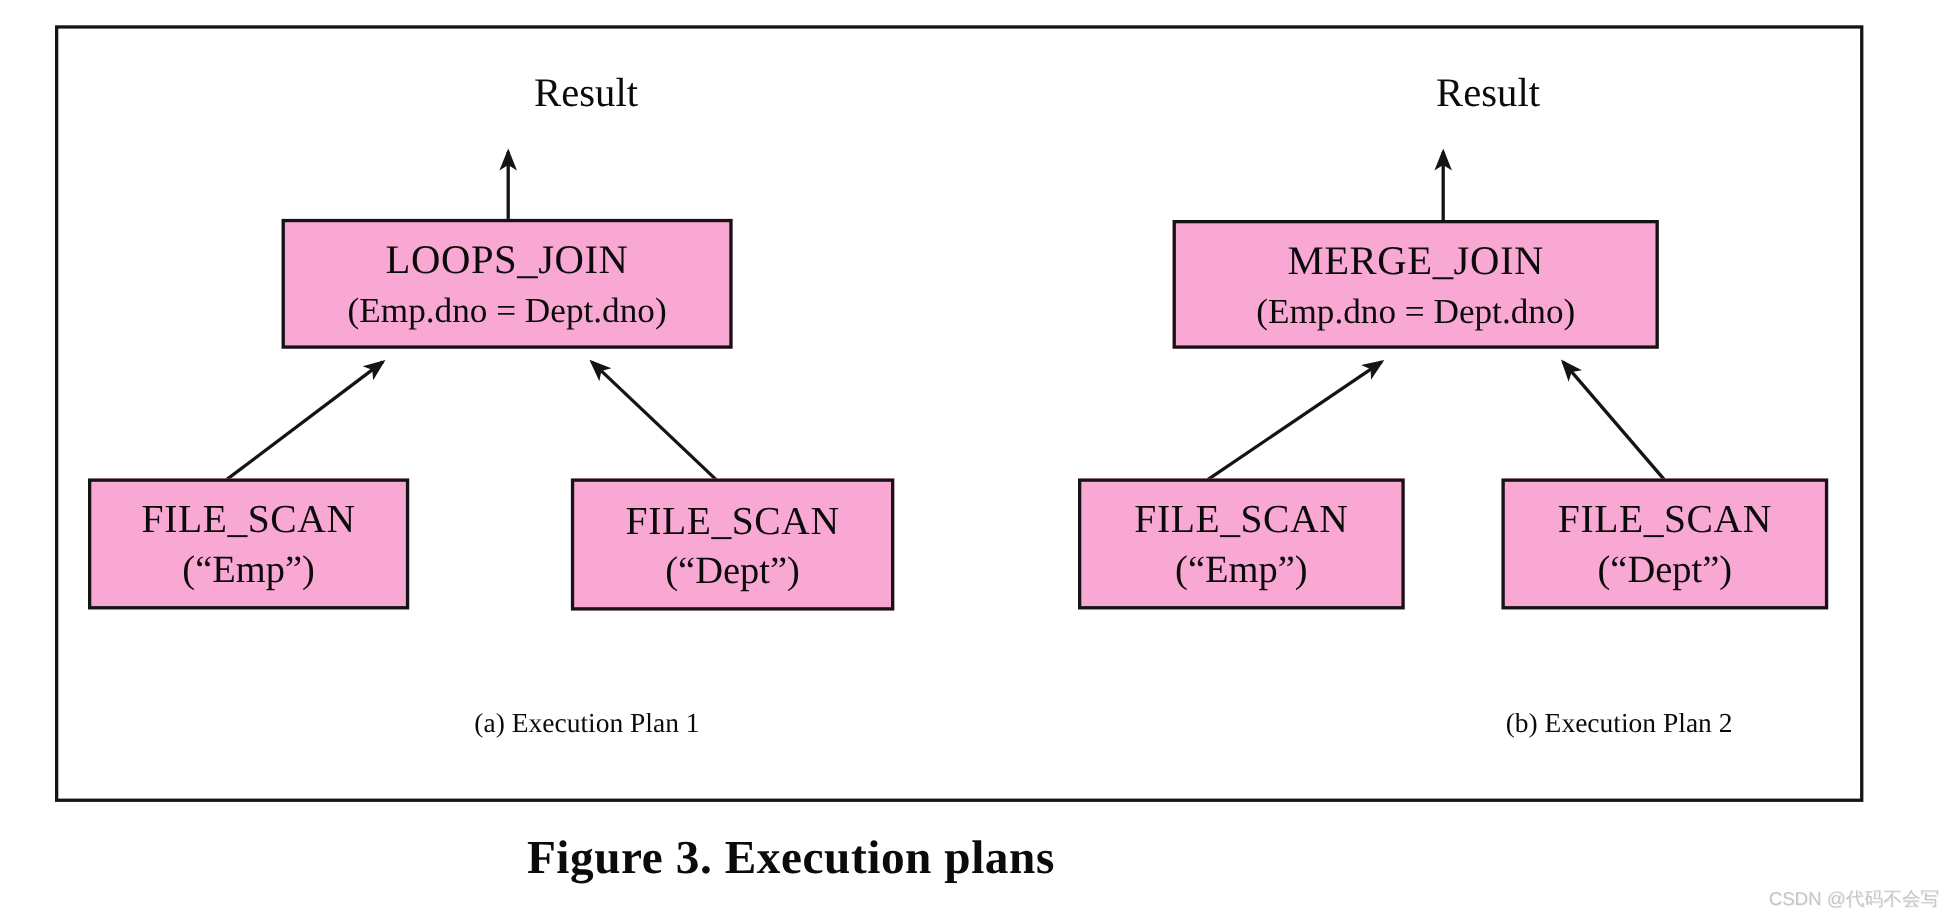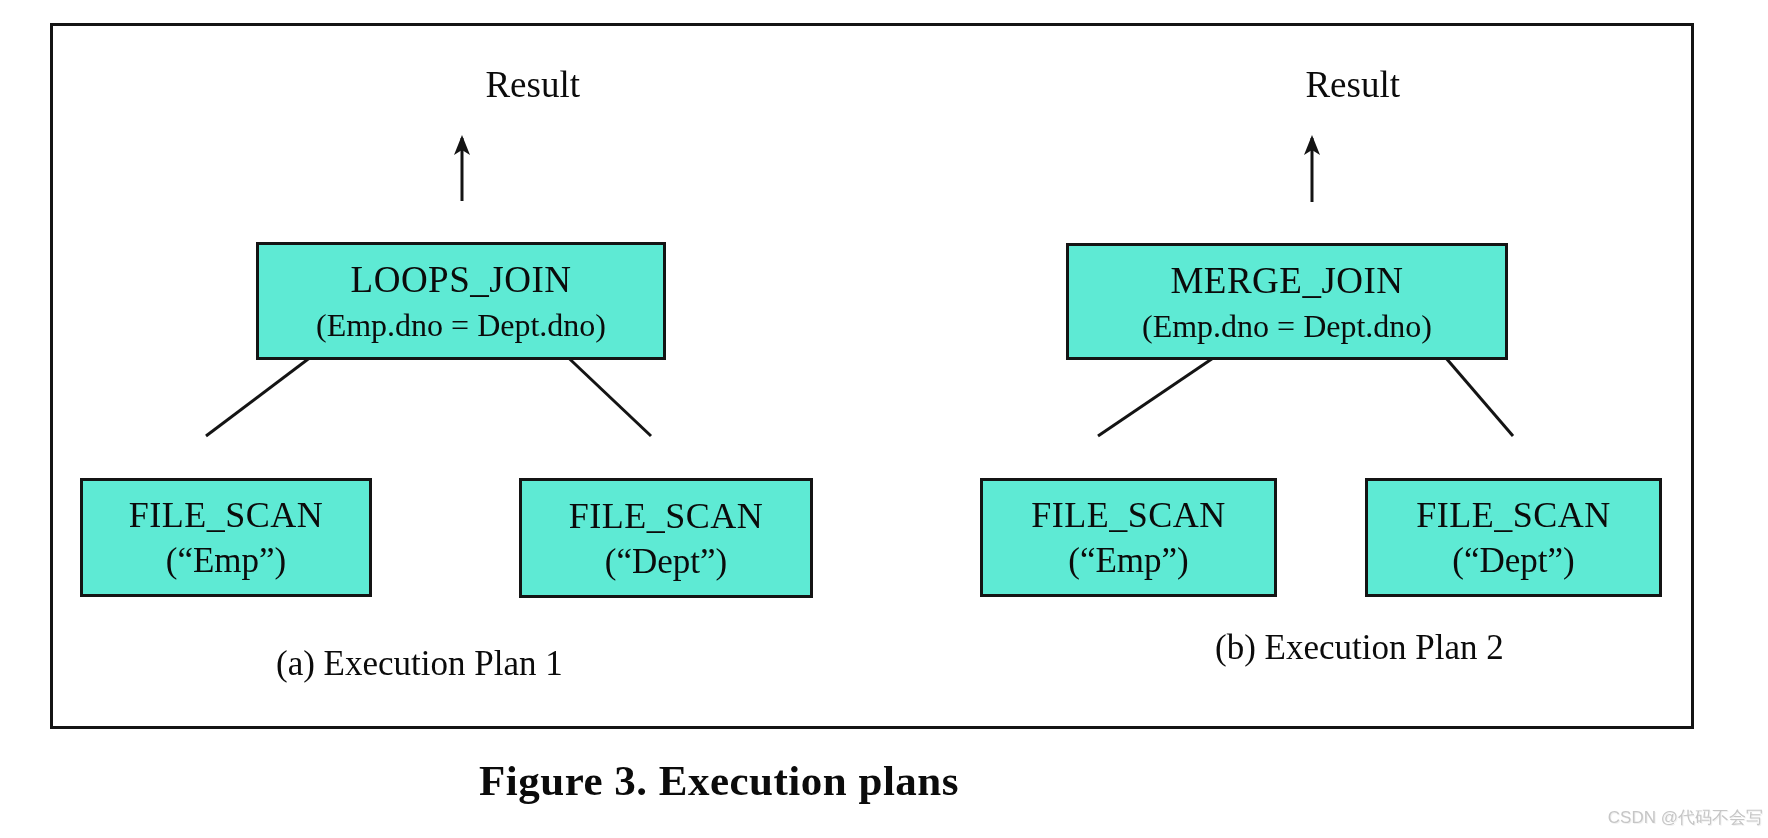--- a/index.html
+++ b/index.html
@@ -29,46 +29,45 @@
   .floating-label {
     position: absolute;
     text-align: right;
     font-size: 37px;
     line-height: 1.15;
     white-space: nowrap;
   }
   .node-box {
     position: absolute;
     border: 3px solid #141414;
-    background: #5eead4;
+    background: #f9a8d4;
     display: flex;
     flex-direction: column;
     justify-content: center;
     align-items: center;
     text-align: center;
-    margin-top: 43px;
   }
   .node-title {
     font-size: 37px;
     line-height: 1.35;
     white-space: nowrap;
     letter-spacing: 0.5px;
   }
   .node-sub {
     font-size: 32px;
     line-height: 1.3;
     white-space: nowrap;
   }
   .scan .node-title { font-size: 36px; line-height: 1.3; }
   .scan .node-sub   { font-size: 35px; line-height: 1.25; }
   .plan-caption {
     position: absolute;
     width: 360px;
-    text-align: left;
-    font-size: 35px;
+    text-align: right;
+    font-size: 25px;
     white-space: nowrap;
   }
   .figure-caption {
     position: absolute;
     left: 479px; top: 756px;
     width: 852px;
     text-align: left;
     font-size: 43px;
     font-weight: bold;
     letter-spacing: 0.5px;
@@ -136,19 +135,19 @@
   <div class="node-box scan" style="left:980px; top:435px; width:297px; height:119px;">
     <div class="node-title">FILE_SCAN</div>
     <div class="node-sub">(“Emp”)</div>
   </div>
 
   <div class="node-box scan" style="left:1365px; top:435px; width:297px; height:119px;">
     <div class="node-title">FILE_SCAN</div>
     <div class="node-sub">(“Dept”)</div>
   </div>
 
-  <div class="plan-caption" style="left:1215px; top:628px;">(b) Execution Plan 2</div>
+  <div class="plan-caption" style="left:1215px; top:644px;">(b) Execution Plan 2</div>
 
   <div class="figure-caption">Figure 3. Execution plans</div>
 
   <div class="watermark">CSDN @代码不会写</div>
 
 </div>
 
 </body></html>

